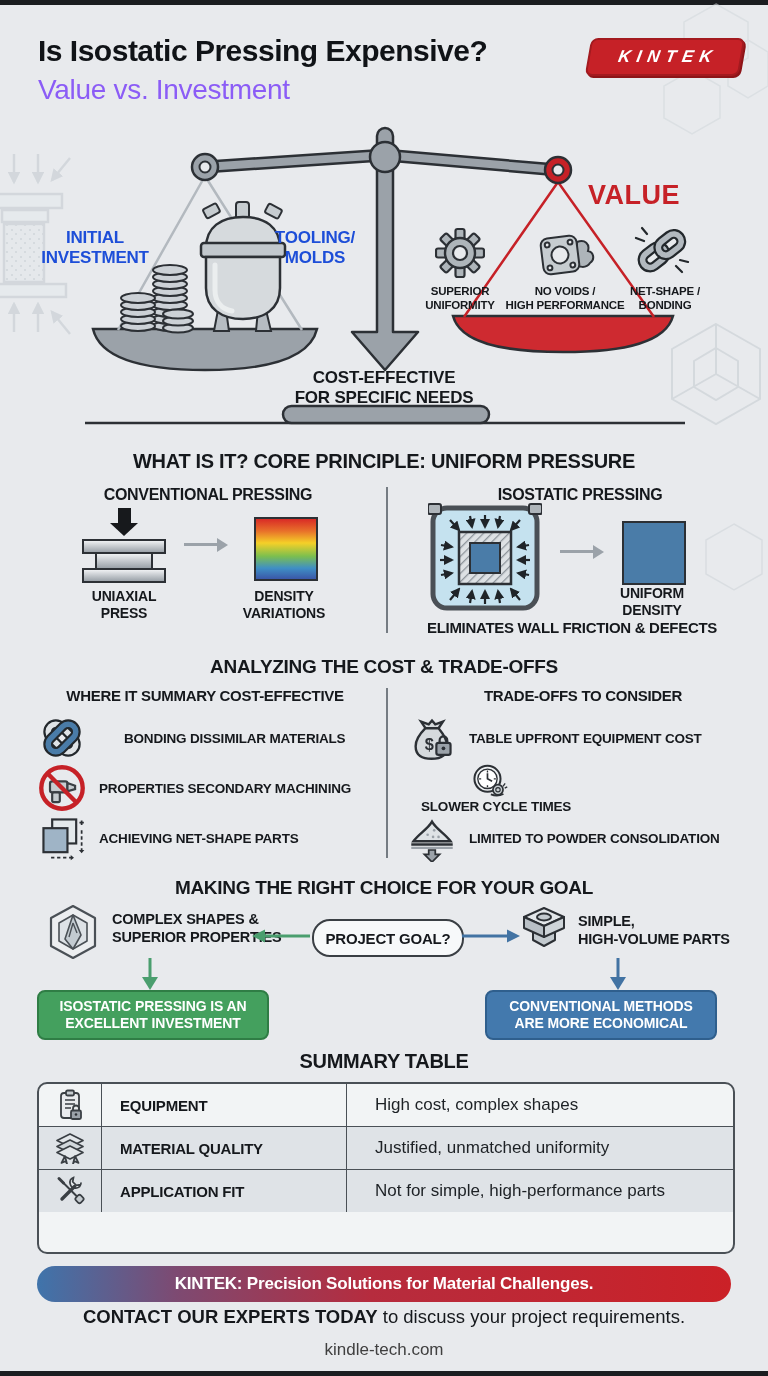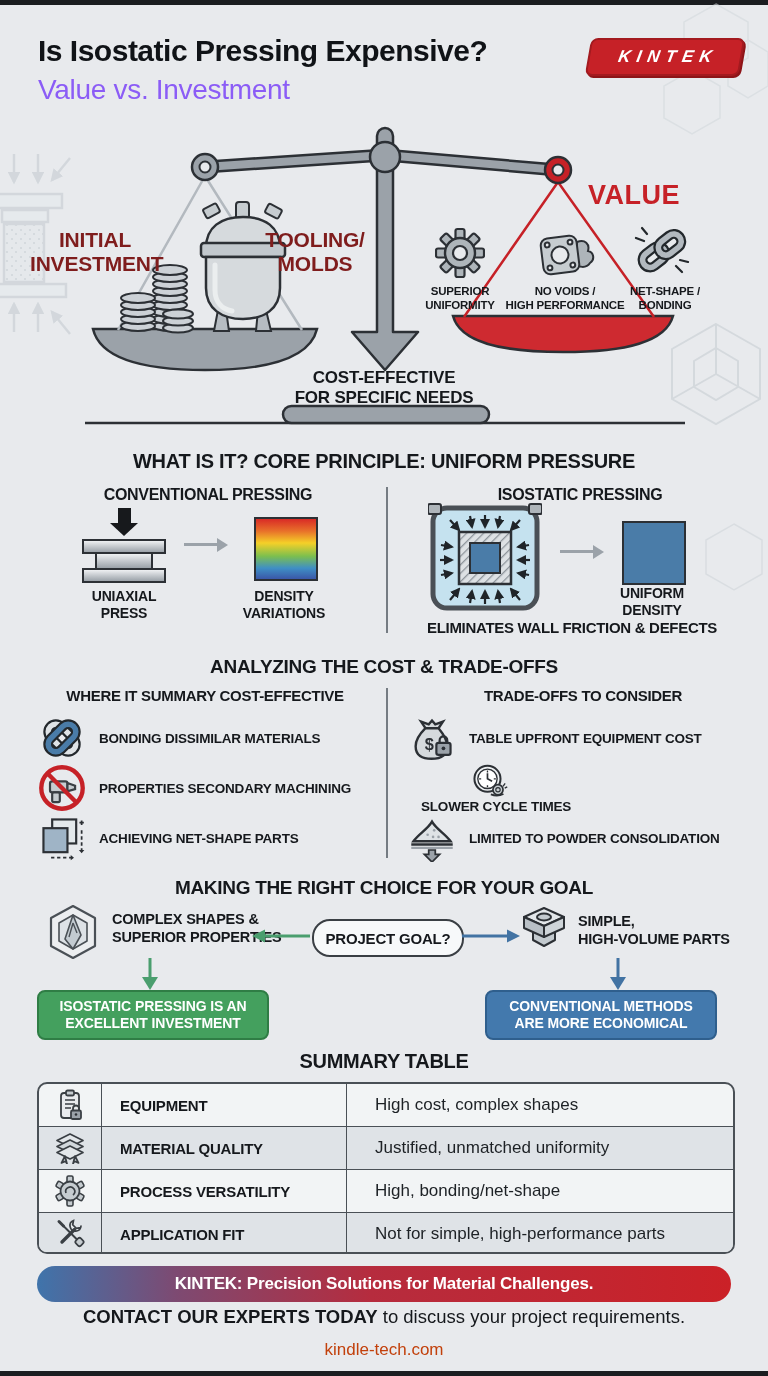--- a/index.html
+++ b/index.html
@@ -10,21 +10,21 @@
   .ctr{text-align:center;}
   .edge{left:0;width:768px;height:5px;background:#1b1d20;}
   
   .title{left:38px;top:34px;font-size:30px;font-weight:bold;letter-spacing:-0.5px;color:#101317;}
   .subtitle{left:38px;top:74px;font-size:28px;font-weight:400;color:#8b5cf6;letter-spacing:-0.3px;}
   .logo{right:26px;top:38px;width:150px;height:34px;background:#c62127;border-radius:7px;
         transform:skewX(-10deg);display:flex;align-items:center;justify-content:center;
         box-shadow:2px 2px 0 #8e1418;border:2px solid #a31a1f;}
   .logo span{font-style:italic;font-weight:bold;font-size:17px;color:#fff;letter-spacing:6px;padding-left:6px;}
   
-  .mutelbl{font-size:21px;font-weight:bold;color:#7f1d1d;line-height:1.15;letter-spacing:-0.2px;}
+  .mutelbl{font-size:17px;font-weight:bold;color:#1d4ed8;line-height:1.15;letter-spacing:-0.2px;}
   .value-word{left:588px;top:180px;font-size:27px;font-weight:bold;color:#c62127;letter-spacing:0.5px;}
   .vitem-lbl{font-size:11.5px;font-weight:bold;line-height:1.2;letter-spacing:-0.2px;color:#15181c;}
   .arrow-cap{left:234px;top:368px;width:300px;font-size:17px;font-weight:bold;line-height:1.15;letter-spacing:-0.2px;}
   
   .h1{left:0;width:768px;font-size:20px;font-weight:bold;letter-spacing:-0.3px;}
   .h2{font-size:16px;font-weight:bold;letter-spacing:-0.3px;}
   .h3{font-size:15px;font-weight:bold;letter-spacing:-0.3px;}
   .vline{width:2px;background:#757c83;}
   
   .rainbow{left:254px;top:517px;width:60px;height:60px;border:2.5px solid #2c3035;
@@ -58,21 +58,21 @@
   .trow.alt{background:#dfe3e7;}
   .tc-icon{width:62px;border-right:1.5px solid #4a5056;display:flex;align-items:center;justify-content:center;}
   .tc-label{width:226px;display:flex;align-items:center;padding-left:18px;font-size:15px;font-weight:bold;letter-spacing:-0.2px;}
   .tc-value{flex:1;border-left:1.5px solid #4a5056;display:flex;align-items:center;padding-left:28px;font-size:17px;color:#1d2125;}
   
   .banner{left:37px;top:1266px;width:694px;height:36px;border-radius:18px;color:#fff;
     background:linear-gradient(90deg,#3f74ab 0%,#7d4a72 20%,#b62c3e 48%,#cb2127 100%);
     display:flex;align-items:center;justify-content:center;font-size:17px;font-weight:bold;letter-spacing:-0.2px;}
   .contact{left:0;top:1306px;width:768px;font-size:18.5px;}
   .contact b{font-weight:bold;}
-  .website{left:0;top:1340px;width:768px;font-size:17px;color:#c2410c;}
+  .website{left:0;top:1340px;width:768px;font-size:17px;color:#404040;}
 </style>
 </head>
 <body>
 
 <div class="abs edge" style="top:0;"></div>
 <div class="abs edge" style="top:1371px;"></div>
 
 <svg class="abs" style="left:596px;top:0;opacity:.55" width="172" height="150">
   <g fill="none" stroke="#d2d8dc" stroke-width="1.5">
     <polygon points="120,4 152,22 152,58 120,76 88,58 88,22"></polygon>
@@ -289,21 +289,21 @@
 <div class="abs bluesq"></div>
 <div class="abs diag-lbl pre ctr" style="left:592px;top:585px;width:120px;">UNIFORM
 DENSITY</div>
 <div class="abs h3 ctr" style="left:392px;top:619px;width:360px;">ELIMINATES WALL FRICTION &amp; DEFECTS</div>
 
 <div class="abs h1 ctr" style="top:656px;font-size:19px;">ANALYZING THE COST &amp; TRADE-OFFS</div>
 <div class="abs h3 ctr" style="left:30px;top:687px;width:350px;">WHERE IT SUMMARY COST-EFFECTIVE</div>
 <div class="abs h3 ctr" style="left:418px;top:687px;width:330px;">TRADE-OFFS TO CONSIDER</div>
 <div class="abs vline" style="left:386px;top:688px;height:170px;"></div>
 
-<div class="abs item" style="left:38px;top:712px;">
+<div class="abs item" style="left:38px;top:712px;gap:25px;">
   <svg width="48" height="48" viewBox="0 0 44 44">
     <g fill="none">
       <g transform="rotate(45 22 22)">
         <rect x="7" y="15" width="30" height="14" rx="7" stroke="#23282c" stroke-width="9"></rect>
         <rect x="7" y="15" width="30" height="14" rx="7" stroke="#dfe3e6" stroke-width="5"></rect>
       </g>
       <g transform="rotate(-45 22 22)">
         <rect x="7" y="15" width="30" height="14" rx="7" stroke="#23282c" stroke-width="9"></rect>
         <rect x="7" y="15" width="30" height="14" rx="7" stroke="#4a7ca8" stroke-width="5"></rect>
       </g>
@@ -454,40 +454,20 @@
           <polygon points="16,8 29,14.5 16,21 3,14.5" fill="#d2d8dc"></polygon>
           <polygon points="16,14 29,20.5 16,27 3,20.5" fill="#e3e7ea"></polygon>
           <path d="M11,24 L7.5,31 L11.5,29.3 L13,31.8 Z" fill="#c6ccd0"></path>
           <path d="M21,24 L24.5,31 L20.5,29.3 L19,31.8 Z" fill="#c6ccd0"></path>
         </g>
       </svg>
     </div>
     <div class="tc-label">MATERIAL QUALITY</div>
     <div class="tc-value">Justified, unmatched uniformity</div>
   </div>
-  <div class="trow">
-    <div class="tc-icon">
-      <svg width="32" height="32" viewBox="0 0 32 32">
-        <g transform="translate(16,16)">
-          <g fill="#c6ccd0" stroke="#3a3f44" stroke-width="1.6">
-            <rect x="-3" y="-15" width="6" height="7" rx="1.5"></rect>
-            <rect x="-3" y="-15" width="6" height="7" rx="1.5" transform="rotate(60)"></rect>
-            <rect x="-3" y="-15" width="6" height="7" rx="1.5" transform="rotate(120)"></rect>
-            <rect x="-3" y="-15" width="6" height="7" rx="1.5" transform="rotate(180)"></rect>
-            <rect x="-3" y="-15" width="6" height="7" rx="1.5" transform="rotate(240)"></rect>
-            <rect x="-3" y="-15" width="6" height="7" rx="1.5" transform="rotate(300)"></rect>
-          </g>
-          <circle r="9.5" fill="#c6ccd0" stroke="#3a3f44" stroke-width="1.8"></circle>
-          <path d="M-4,2 a4.5,4.5 0 1 1 7,2" fill="none" stroke="#3a3f44" stroke-width="1.7"></path>
-        </g>
-      </svg>
-    </div>
-    <div class="tc-label">PROCESS VERSATILITY</div>
-    <div class="tc-value">High, bonding/net-shape</div>
-  </div>
   <div class="trow alt">
     <div class="tc-icon">
       <svg width="32" height="32" viewBox="0 0 32 32">
         <g stroke="#3a3f44" fill="none" stroke-linecap="round">
           <path d="M27,8 a5.5,5.5 0 1 1 -7.5,-5.5 l-0.8,4.3 3.6,3.6 4.3,-0.8" fill="#e3e7ea" stroke-width="1.7"></path>
           <path d="M20.5,11.5 L8,24" stroke-width="3.4"></path>
           <path d="M5,3.5 L9.5,8" stroke-width="3"></path>
           <path d="M9.5,8 L23,21.5" stroke-width="2"></path>
           <rect x="22" y="20.5" width="7" height="7" rx="2" transform="rotate(45 25.5 24)" fill="#c6ccd0" stroke-width="1.7"></rect>
         </g>

